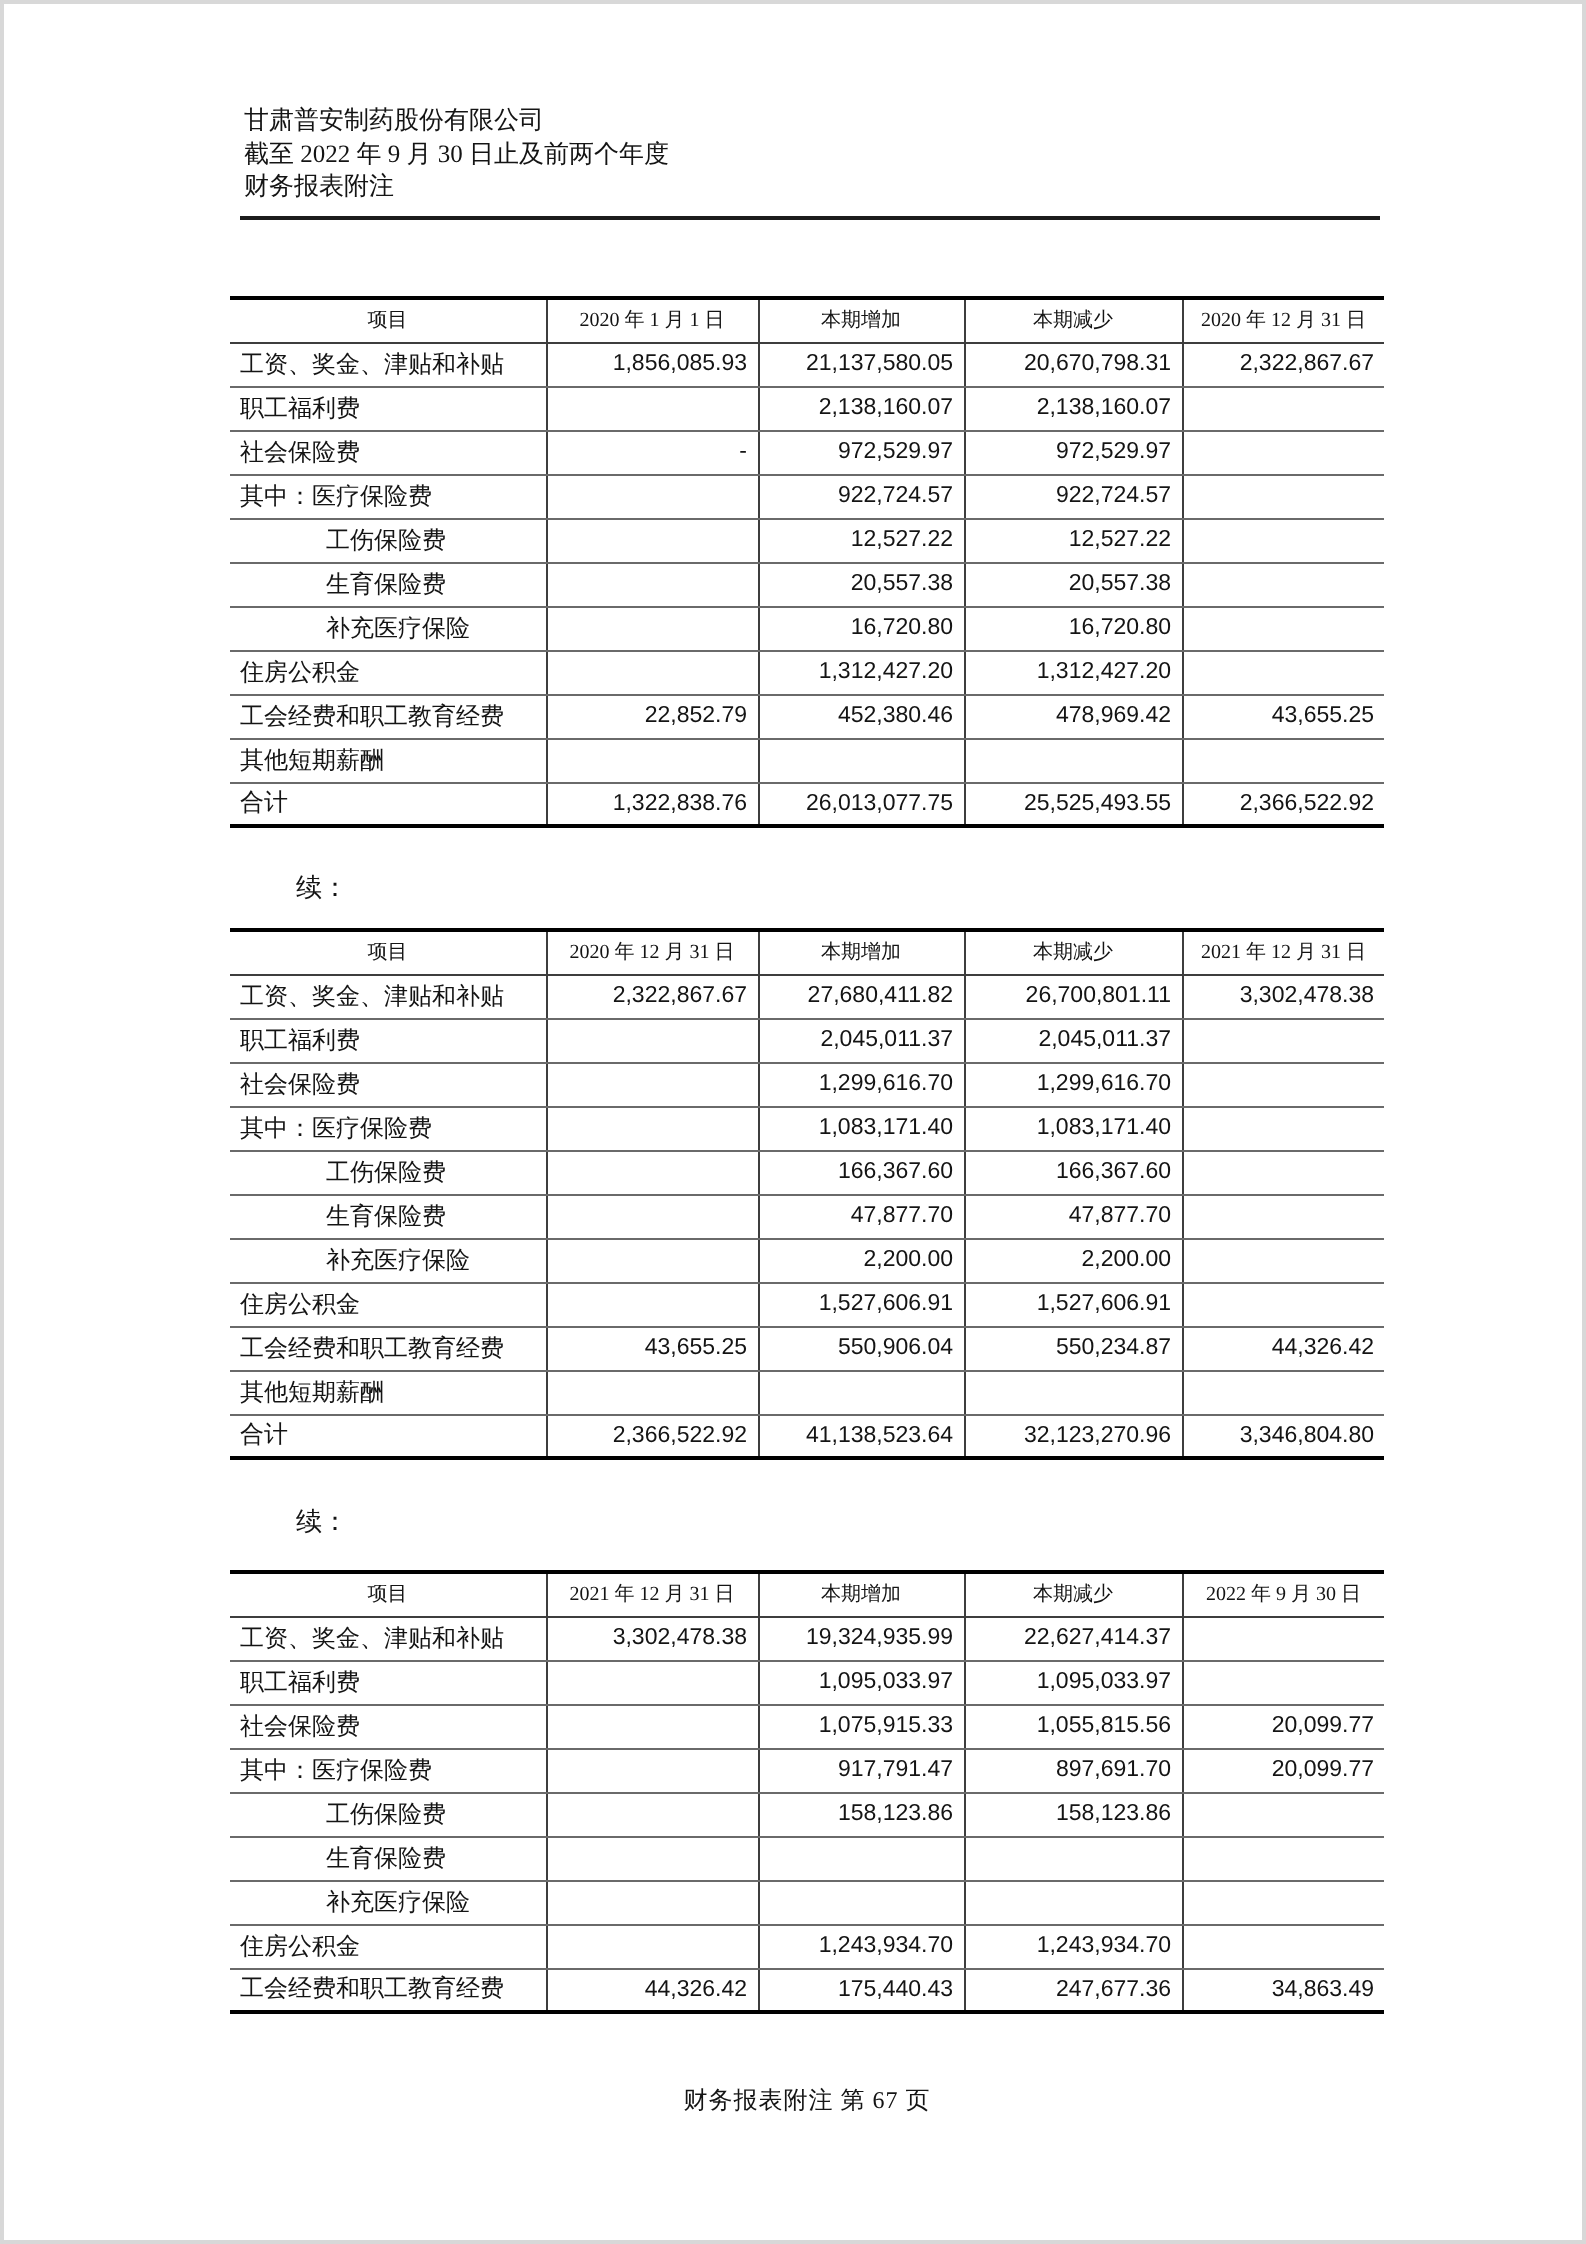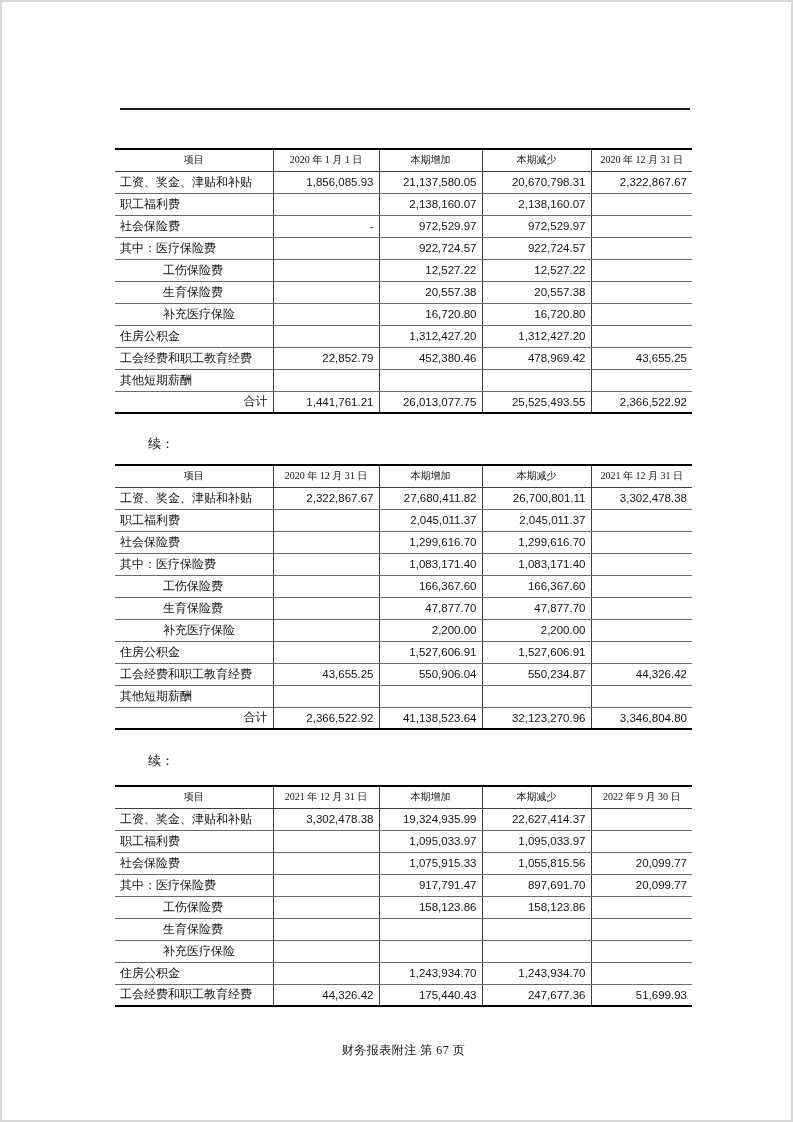--- a/index.html
+++ b/index.html
@@ -54,21 +54,21 @@
   .tbl th:last-child, .tbl td:last-child { border-right: none; }
   .tbl th {
     text-align: center;
     font-size: 10px;
     padding: 0 1px;
     border-bottom: 1px solid #3d3d3d;
   }
   .tbl tr:last-child td { border-bottom: 2.5px solid #000; }
   td.label { text-align: left; font-size: 12px; }
   td.label.sub { padding-left: 48px; }
-  td.label.total { text-align: right; }
+  td.label.total { text-align: left; }
   td.val {
     text-align: right;
     font-size: 11.5px;
     font-family: "Liberation Sans", "DejaVu Sans", sans-serif;
   }
   .cont-label {
     position: absolute;
     left: 146px;
     font-size: 13px;
     white-space: nowrap;
@@ -84,20 +84,25 @@
     font-size: 12px;
     letter-spacing: 0.5px;
     white-space: nowrap;
   }
 </style>
 </head>
 <body>
 
 <div class="page">
 
+  <div class="doc-header">
+    <div>甘肃普安制药股份有限公司</div>
+    <div>截至 2022 年 9 月 30 日止及前两个年度</div>
+    <div>财务报表附注</div>
+  </div>
 
   <div class="header-rule"></div>
 
   <table class="tbl t1">
       <colgroup>
         <col style="width: 158px;">
         <col style="width: 106px;">
         <col style="width: 103px;">
         <col style="width: 109px;">
         <col style="width: 101px;">
@@ -177,21 +182,21 @@
         </tr>
         <tr>
           <td class="label">其他短期薪酬</td>
           <td class="val"></td>
           <td class="val"></td>
           <td class="val"></td>
           <td class="val"></td>
         </tr>
         <tr>
           <td class="label total">合计</td>
-          <td class="val">1,441,761.21</td>
+          <td class="val">1,322,838.76</td>
           <td class="val">26,013,077.75</td>
           <td class="val">25,525,493.55</td>
           <td class="val">2,366,522.92</td>
         </tr>
       </tbody>
     </table>
 
   <div class="cont-label cont-1">续：</div>
 
   <table class="tbl t2">
@@ -366,20 +371,20 @@
           <td class="val"></td>
           <td class="val">1,243,934.70</td>
           <td class="val">1,243,934.70</td>
           <td class="val"></td>
         </tr>
         <tr>
           <td class="label">工会经费和职工教育经费</td>
           <td class="val">44,326.42</td>
           <td class="val">175,440.43</td>
           <td class="val">247,677.36</td>
-          <td class="val">51,699.93</td>
+          <td class="val">34,863.49</td>
         </tr>
       </tbody>
     </table>
 
   <div class="doc-footer">财务报表附注 第 67 页</div>
 
 </div>
 
 </body></html>

